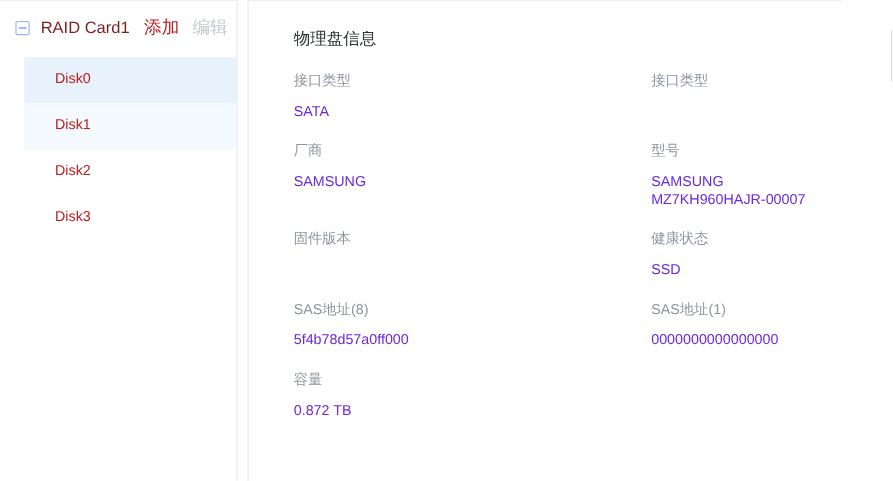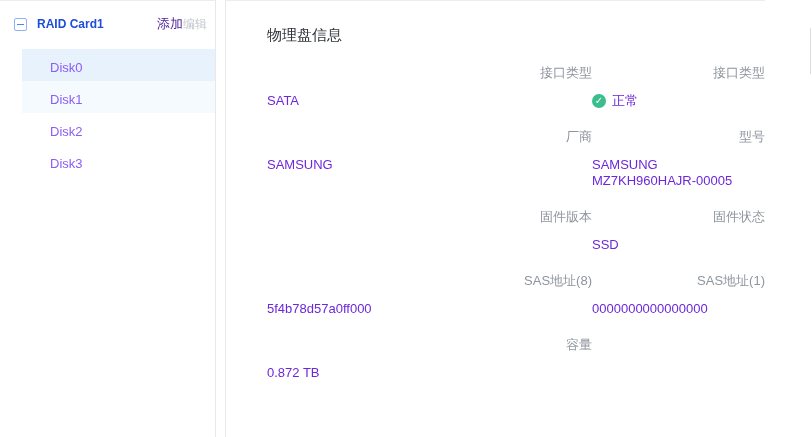--- a/index.html
+++ b/index.html
@@ -7,37 +7,37 @@
     font-family:"Liberation Sans","DejaVu Sans",sans-serif; }
 
   
   .sidebar { position:absolute; left:0; top:0; width:216px; height:437px;
     background:#fff; border-top:1px solid #ededed; border-right:1px solid #e8e8e8; }
   .tree-row { display:flex; align-items:center; padding:14px 8px 12px 14px; }
   .collapse-icon { width:13px; height:13px; border:1px solid #8fb3f7; border-radius:2px;
     display:inline-flex; align-items:center; justify-content:center; margin-right:10px;
     cursor:pointer; flex:0 0 auto; }
   .collapse-icon::before { content:""; display:block; width:7px; height:1px; background:#4a84ff; }
-  .tree-label { font-size:12px; color:#1d4ed8; font-weight:bold; flex:1; }
-  .tree-action-add { font-size:13px; color:#4c1d95; margin-right:0; cursor:pointer; }
-  .tree-action-edit { font-size:12px; color:#c3c7cc; cursor:pointer; }
+  .tree-label { font-size:15px; color:#7f1d1d; font-weight:normal; flex:1; }
+  .tree-action-add { font-size:16px; color:#b91c1c; margin-right:12px; cursor:pointer; }
+  .tree-action-edit { font-size:16px; color:#c3c7cc; cursor:pointer; }
   .disk-list { margin-top:4px; }
-  .disk-row { margin-left:22px; height:32px; line-height:38px; padding-left:28px;
-    font-size:13px; color:#8b5cf6; cursor:pointer; }
+  .disk-row { margin-left:22px; height:42px; line-height:38px; padding-left:28px;
+    font-size:13px; color:#b91c1c; cursor:pointer; }
   .disk-row.selected { background:#e7f2fd; }
   .disk-row.faint { background:#f5fafe; }
 
   
   .main { position:absolute; left:225px; top:0; width:540px; height:437px;
     background:#fff; border-top:1px solid #ededed; border-left:1px solid #e8e8e8;
     padding:25px 0 0 41px; }
   .main-title { font-size:15px; color:#2e3338; font-weight:500; margin-bottom:20px; }
   .grid { display:grid; grid-template-columns:325px auto; }
   .field { margin-bottom:20px; position:relative; }
-  .field-label { font-size:13px; color:#8f959e; line-height:15px; margin-bottom:13px;text-align:right; }
+  .field-label { font-size:13px; color:#8f959e; line-height:15px; margin-bottom:13px; }
   .field-value { font-size:13px; color:#6d28d9; line-height:16px;
     display:flex; align-items:center; gap:6px; }
   .check-circle-icon { width:14px; height:14px; border-radius:50%; background:#3bbd8d;
     color:#fff; font-size:10px; line-height:14px; display:inline-flex;
     align-items:center; justify-content:center; flex:0 0 auto; }
   .check-circle-icon::before { content:"✓"; }
 
   
   .annotation-box { position:absolute; left:-22px; top:-9px; width:186px; height:59px;
     border:3px solid #f12b1e; border-radius:3px; pointer-events:none; }
@@ -68,43 +68,39 @@
   <div class="main-title">物理盘信息</div>
   <div class="grid">
 
     <div class="field">
       <div class="field-label">接口类型</div>
       <div class="field-value">SATA</div>
     </div>
 
     <div class="field">
       <div class="field-label">接口类型</div>
-      <div class="field-value">
-        <span class="check-circle-icon"></span>
-        <span>正常</span>
-      </div>
     </div>
 
     <div class="field">
       <div class="field-label">厂商</div>
       <div class="field-value">SAMSUNG</div>
     </div>
 
     <div class="field">
       <div class="field-label">型号</div>
-      <div class="field-value">SAMSUNG MZ7KH960HAJR-00005</div>
+      <div class="field-value">SAMSUNG MZ7KH960HAJR-00007</div>
     </div>
 
 
     <div class="field">
       <div class="field-label">固件版本</div>
     </div>
 
     <div class="field">
-      <div class="field-label">固件状态</div>
+      <div class="field-label">健康状态</div>
       <div class="field-value">SSD</div>
     </div>
 
 
 
     <div class="field">
       <div class="field-label">SAS地址(8)</div>
       <div class="field-value">5f4b78d57a0ff000</div>
     </div>
 

